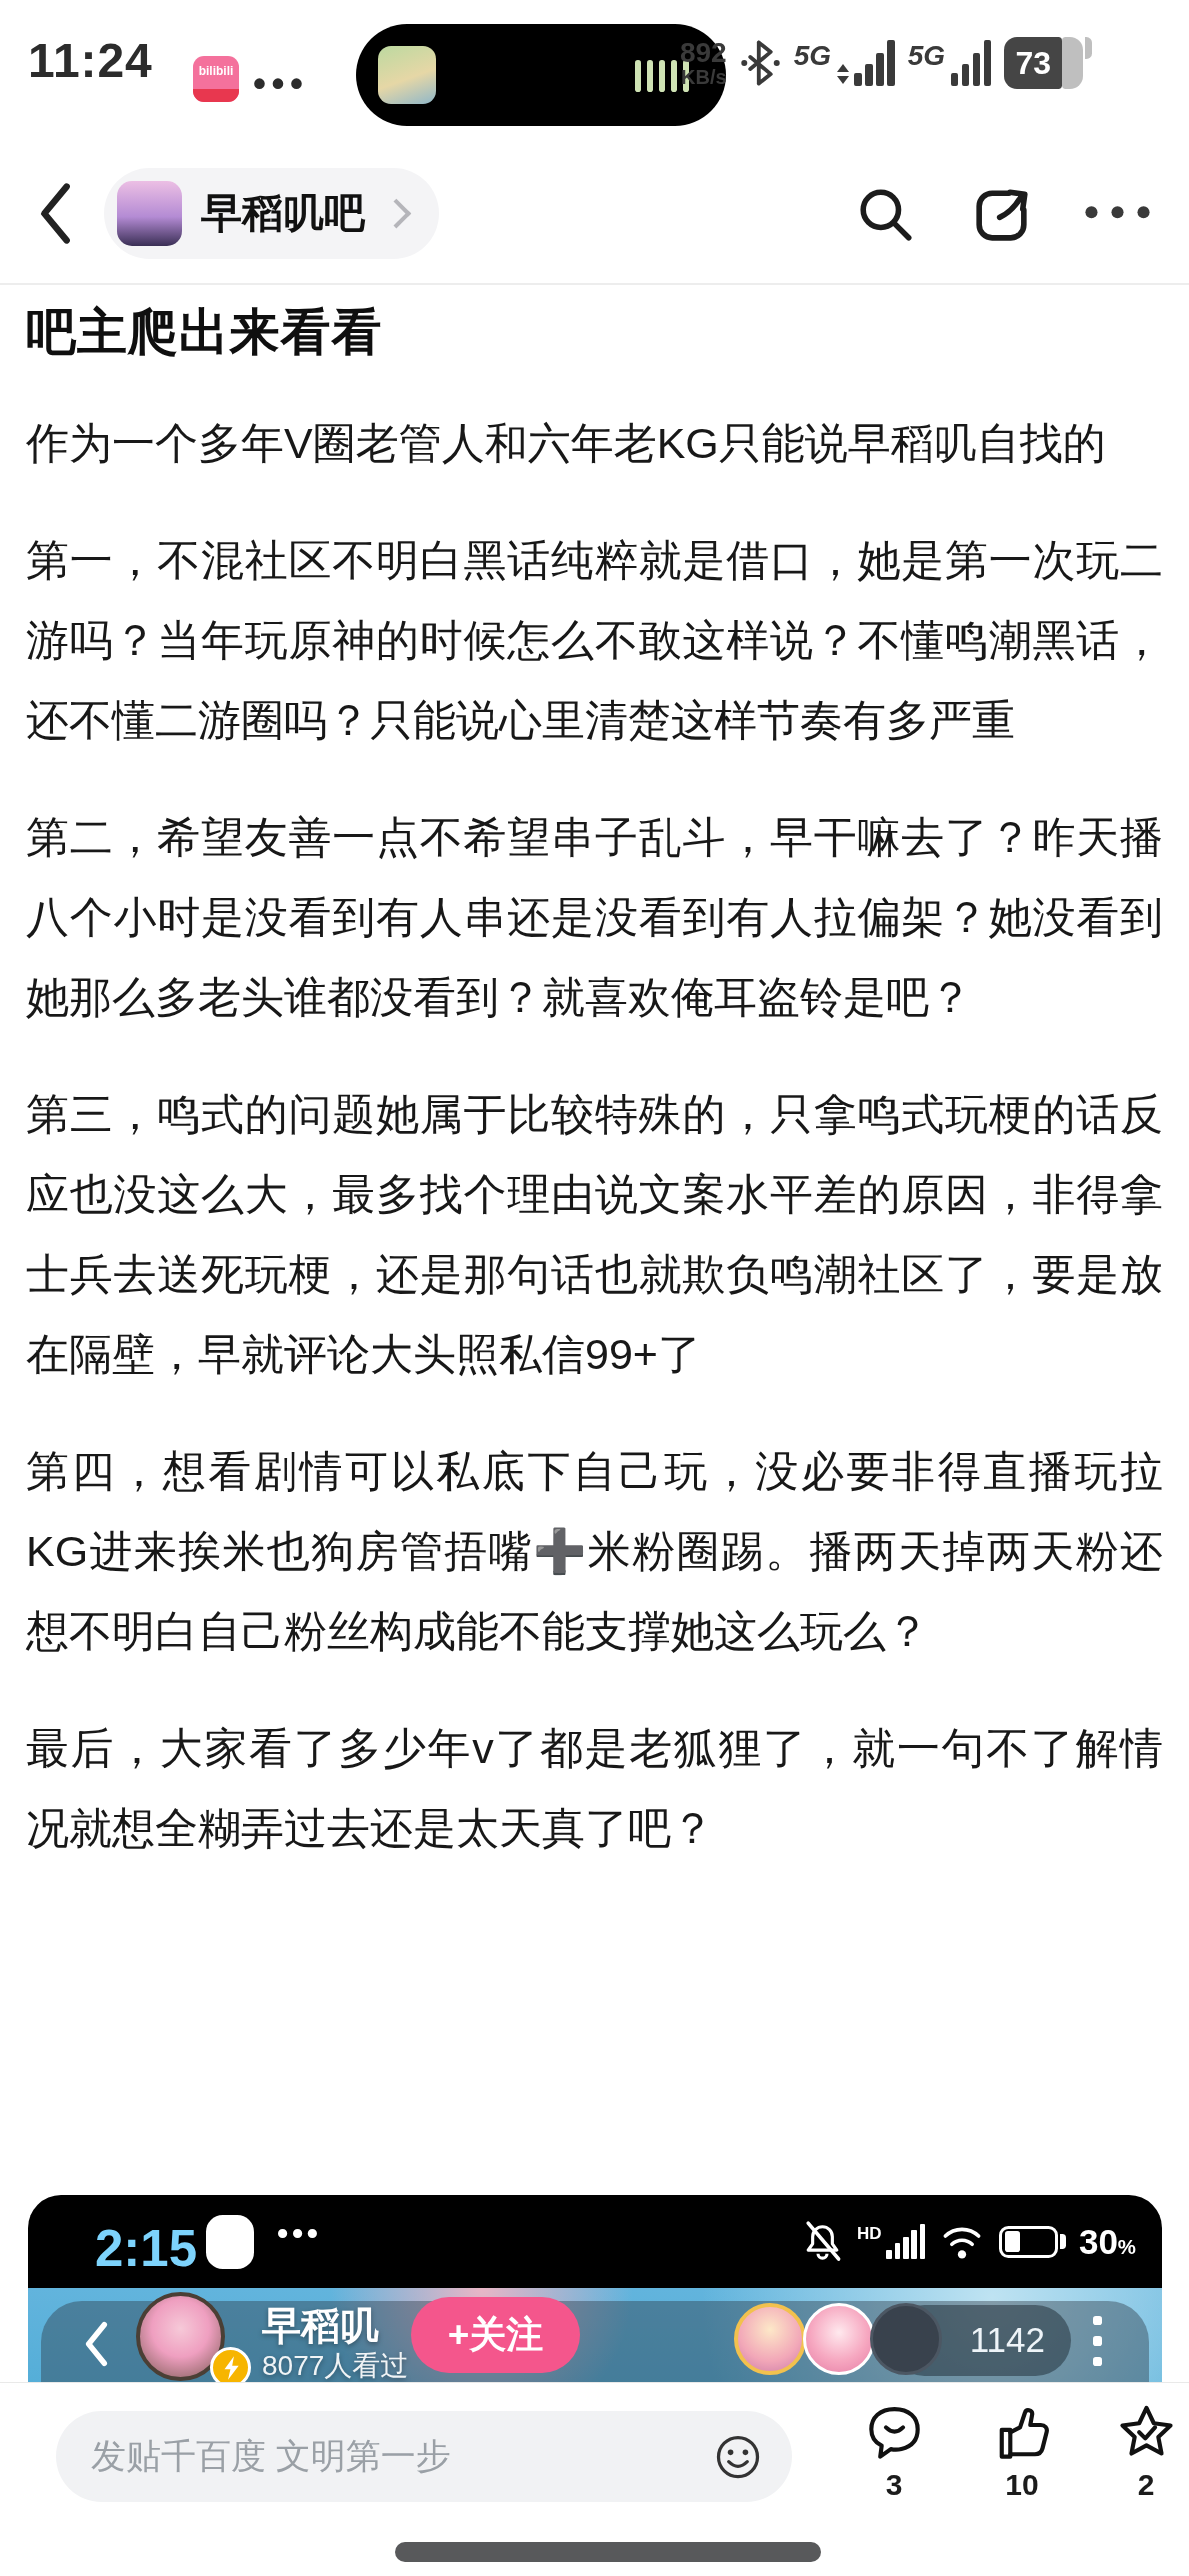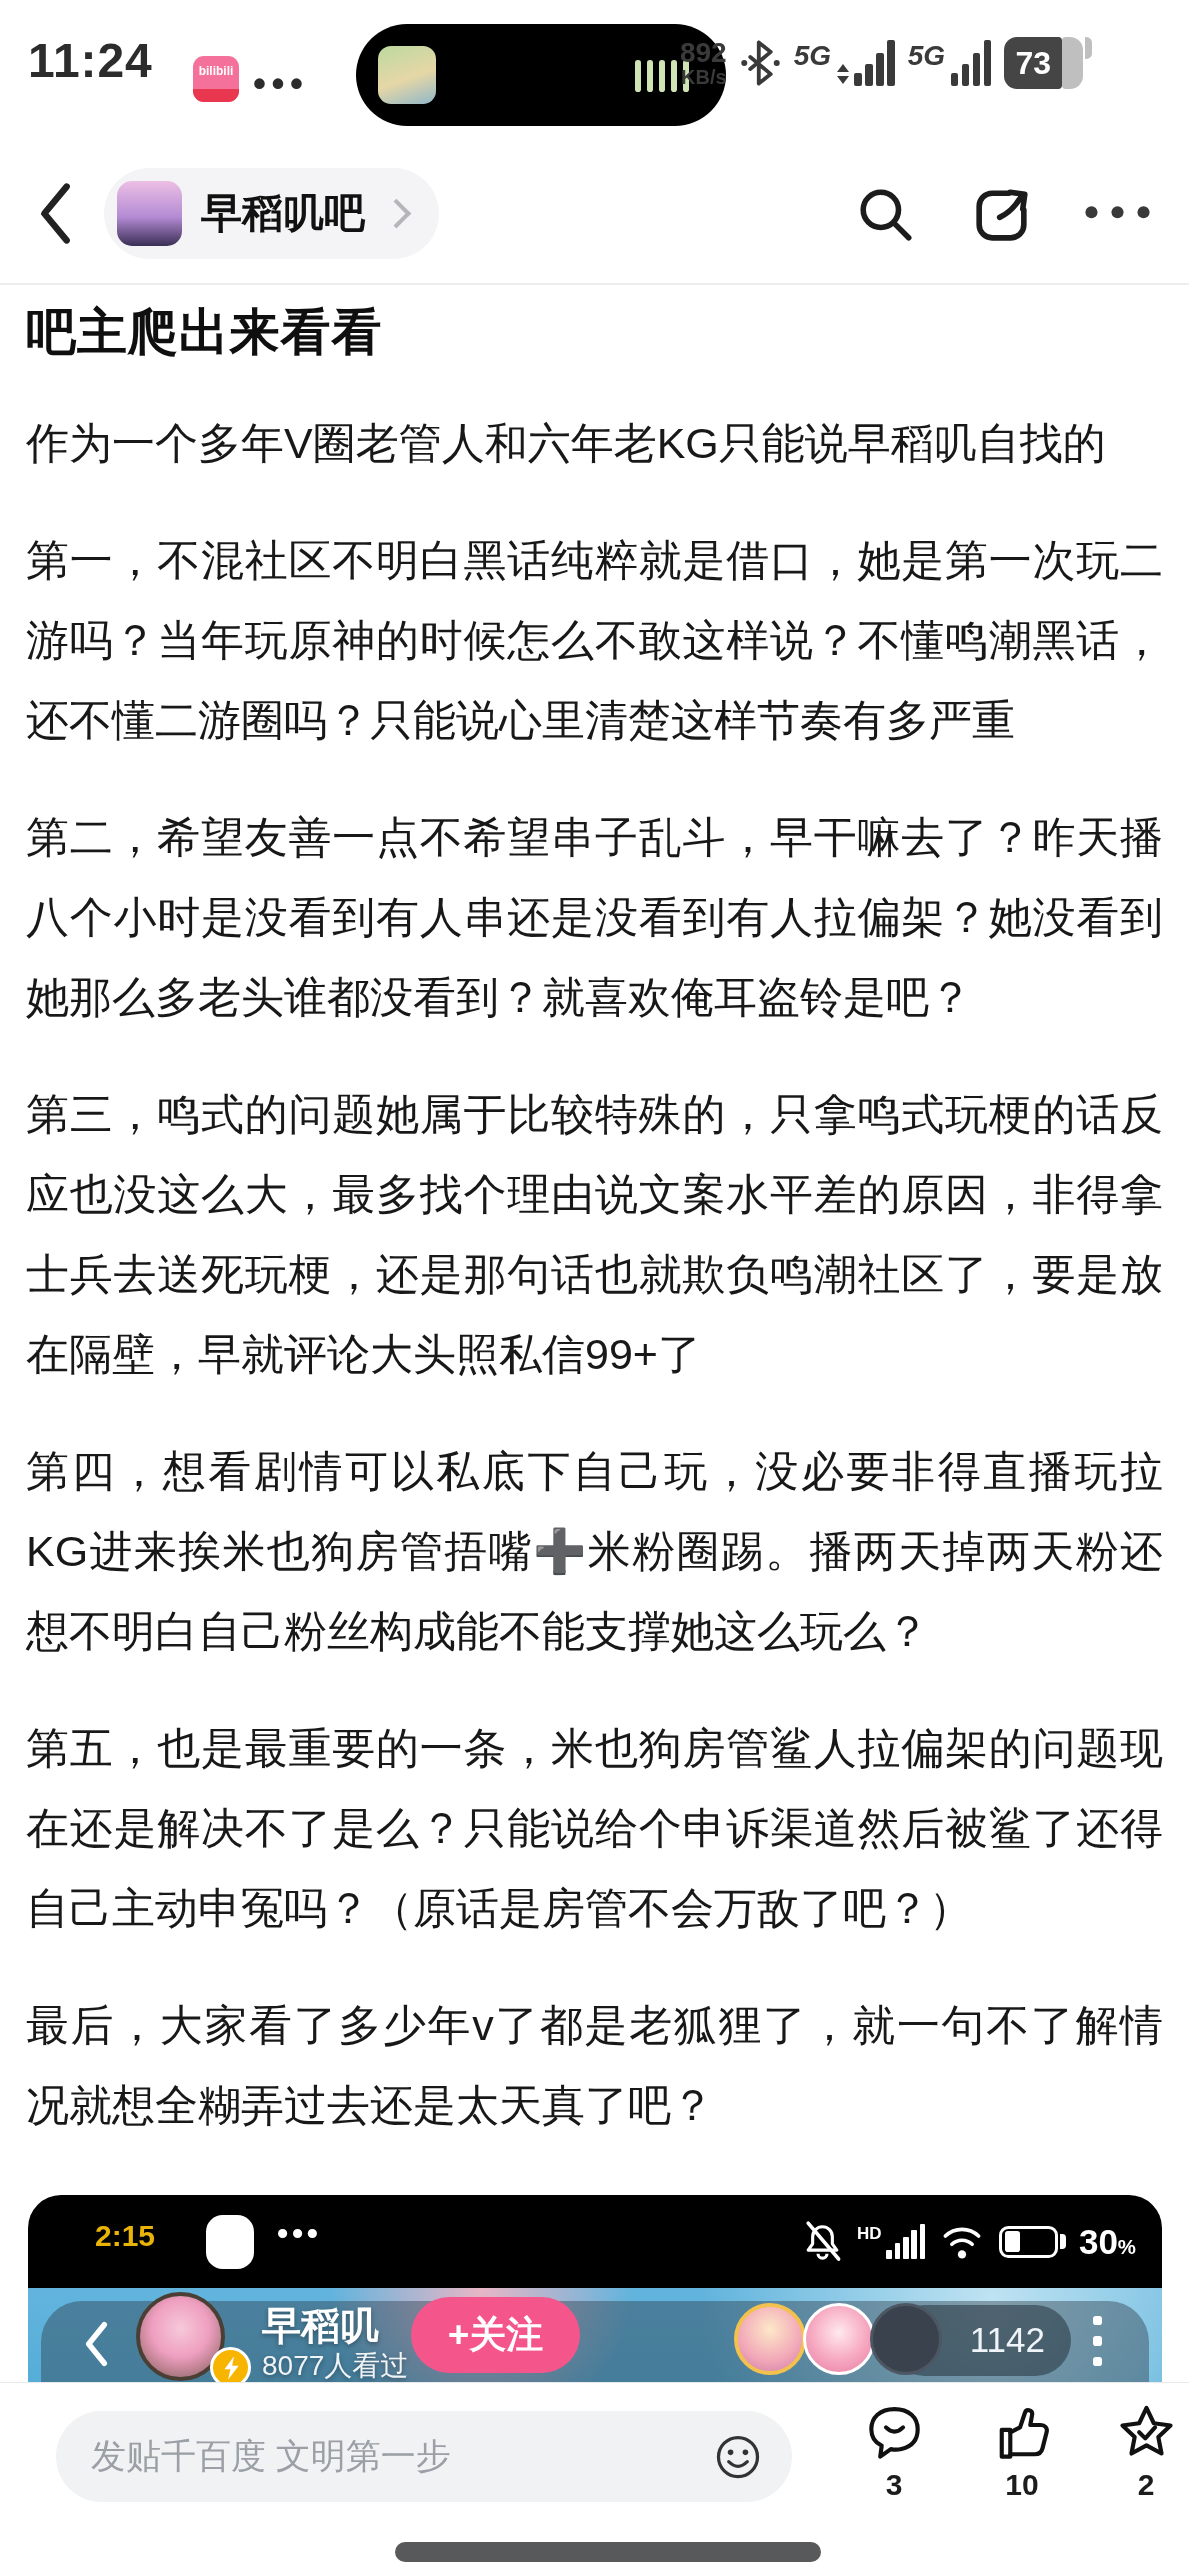--- a/index.html
+++ b/index.html
@@ -43,21 +43,21 @@
   .chev-r{width:16.7px;height:16.7px;border-right:4.6px solid #b5b5ba;border-top:4.6px solid #b5b5ba;transform:rotate(45deg);margin-left:1.9px;}
   .nav-ico{position:absolute;top:33px;}
   .divider{position:absolute;top:283px;left:0;width:1189px;height:1.9px;background:#ededed;}
   
   .post{position:absolute;top:284px;left:0;width:1189px;height:1911px;padding:0 26px;box-sizing:border-box;overflow:hidden;}
   .post h1{margin:15px 0 5.6px;font-size:50px;font-weight:700;color:#0f0f0f;letter-spacing:0.9px;}
   .post p{margin:37px 0;font-size:43px;line-height:80px;text-align:justify;color:#181818;}
   
   .embed{position:absolute;top:2195px;left:28px;width:1134px;height:187px;border-radius:33px 33px 0 0;overflow:hidden;}
   .embed-status{position:absolute;top:0;left:0;right:0;height:93px;background:#000;}
-  .es-time{position:absolute;left:67px;top:24px;color:#eab308;font-size:30px;font-weight:600;}
+  .es-time{position:absolute;left:67px;top:24px;color:#7dd3fc;font-size:51px;font-weight:600;}
   .es-pill{position:absolute;left:178px;top:20.4px;width:48px;height:54px;background:#fff;border-radius:16.7px;}
   .es-dots{position:absolute;left:249px;top:20.4px;color:#fff;font-size:32px;letter-spacing:3.7px;font-weight:700;}
   .es-right{position:absolute;right:26px;top:18.6px;display:flex;align-items:center;gap:13px;height:56px;}
   .hdgroup{display:flex;align-items:flex-end;gap:2.8px;}
   .hdgroup .hd{color:#fff;font-size:17px;font-weight:700;align-self:flex-start;margin-right:1.9px;}
   .hdgroup i{display:block;width:5.6px;background:#fff;border-radius:0.9px;}
   .ebatt{display:flex;align-items:center;}
   .ebatt .case{width:59px;height:32px;border:3.7px solid #fff;border-radius:9.3px;display:flex;align-items:center;padding:2.8px;box-sizing:border-box;}
   .ebatt .chg{width:15px;height:20.4px;background:#fff;border-radius:2.8px;}
   .ebatt .tip{width:5.6px;height:15px;background:#fff;border-radius:0 3.7px 3.7px 0;margin-left:1.9px;}
@@ -196,21 +196,20 @@
   </div>
   <div class="divider"></div>
 
   <div class="post">
     <h1>吧主爬出来看看</h1>
     <p>作为一个多年V圈老管人和六年老KG只能说早稻叽自找的</p>
     <p>第一，不混社区不明白黑话纯粹就是借口，她是第一次玩二游吗？当年玩原神的时候怎么不敢这样说？不懂鸣潮黑话，还不懂二游圈吗？只能说心里清楚这样节奏有多严重</p>
     <p>第二，希望友善一点不希望串子乱斗，早干嘛去了？昨天播八个小时是没看到有人串还是没看到有人拉偏架？她没看到她那么多老头谁都没看到？就喜欢俺耳盗铃是吧？</p>
     <p>第三，鸣式的问题她属于比较特殊的，只拿鸣式玩梗的话反应也没这么大，最多找个理由说文案水平差的原因，非得拿士兵去送死玩梗，还是那句话也就欺负鸣潮社区了，要是放在隔壁，早就评论大头照私信99+了</p>
     <p>第四，想看剧情可以私底下自己玩，没必要非得直播玩拉KG进来挨米也狗房管捂嘴➕米粉圈踢。播两天掉两天粉还想不明白自己粉丝构成能不能支撑她这么玩么？</p>
-    <p>第五，也是最重要的一条，米也狗房管鲨人拉偏架的问题现在还是解决不了是么？只能说给个申诉渠道然后被鲨了还得自己主动申冤吗？（原话是房管不会万敌了吧？）</p>
     <p>最后，大家看了多少年v了都是老狐狸了，就一句不了解情况就想全糊弄过去还是太天真了吧？</p>
   </div>
 
   <div class="embed">
     <div class="embed-status">
       <span class="es-time">2:15</span>
       <span class="es-pill"></span>
       <span class="es-dots">•••</span>
       <div class="es-right">
         <svg width="43" height="46" viewBox="0 0 48 50">

